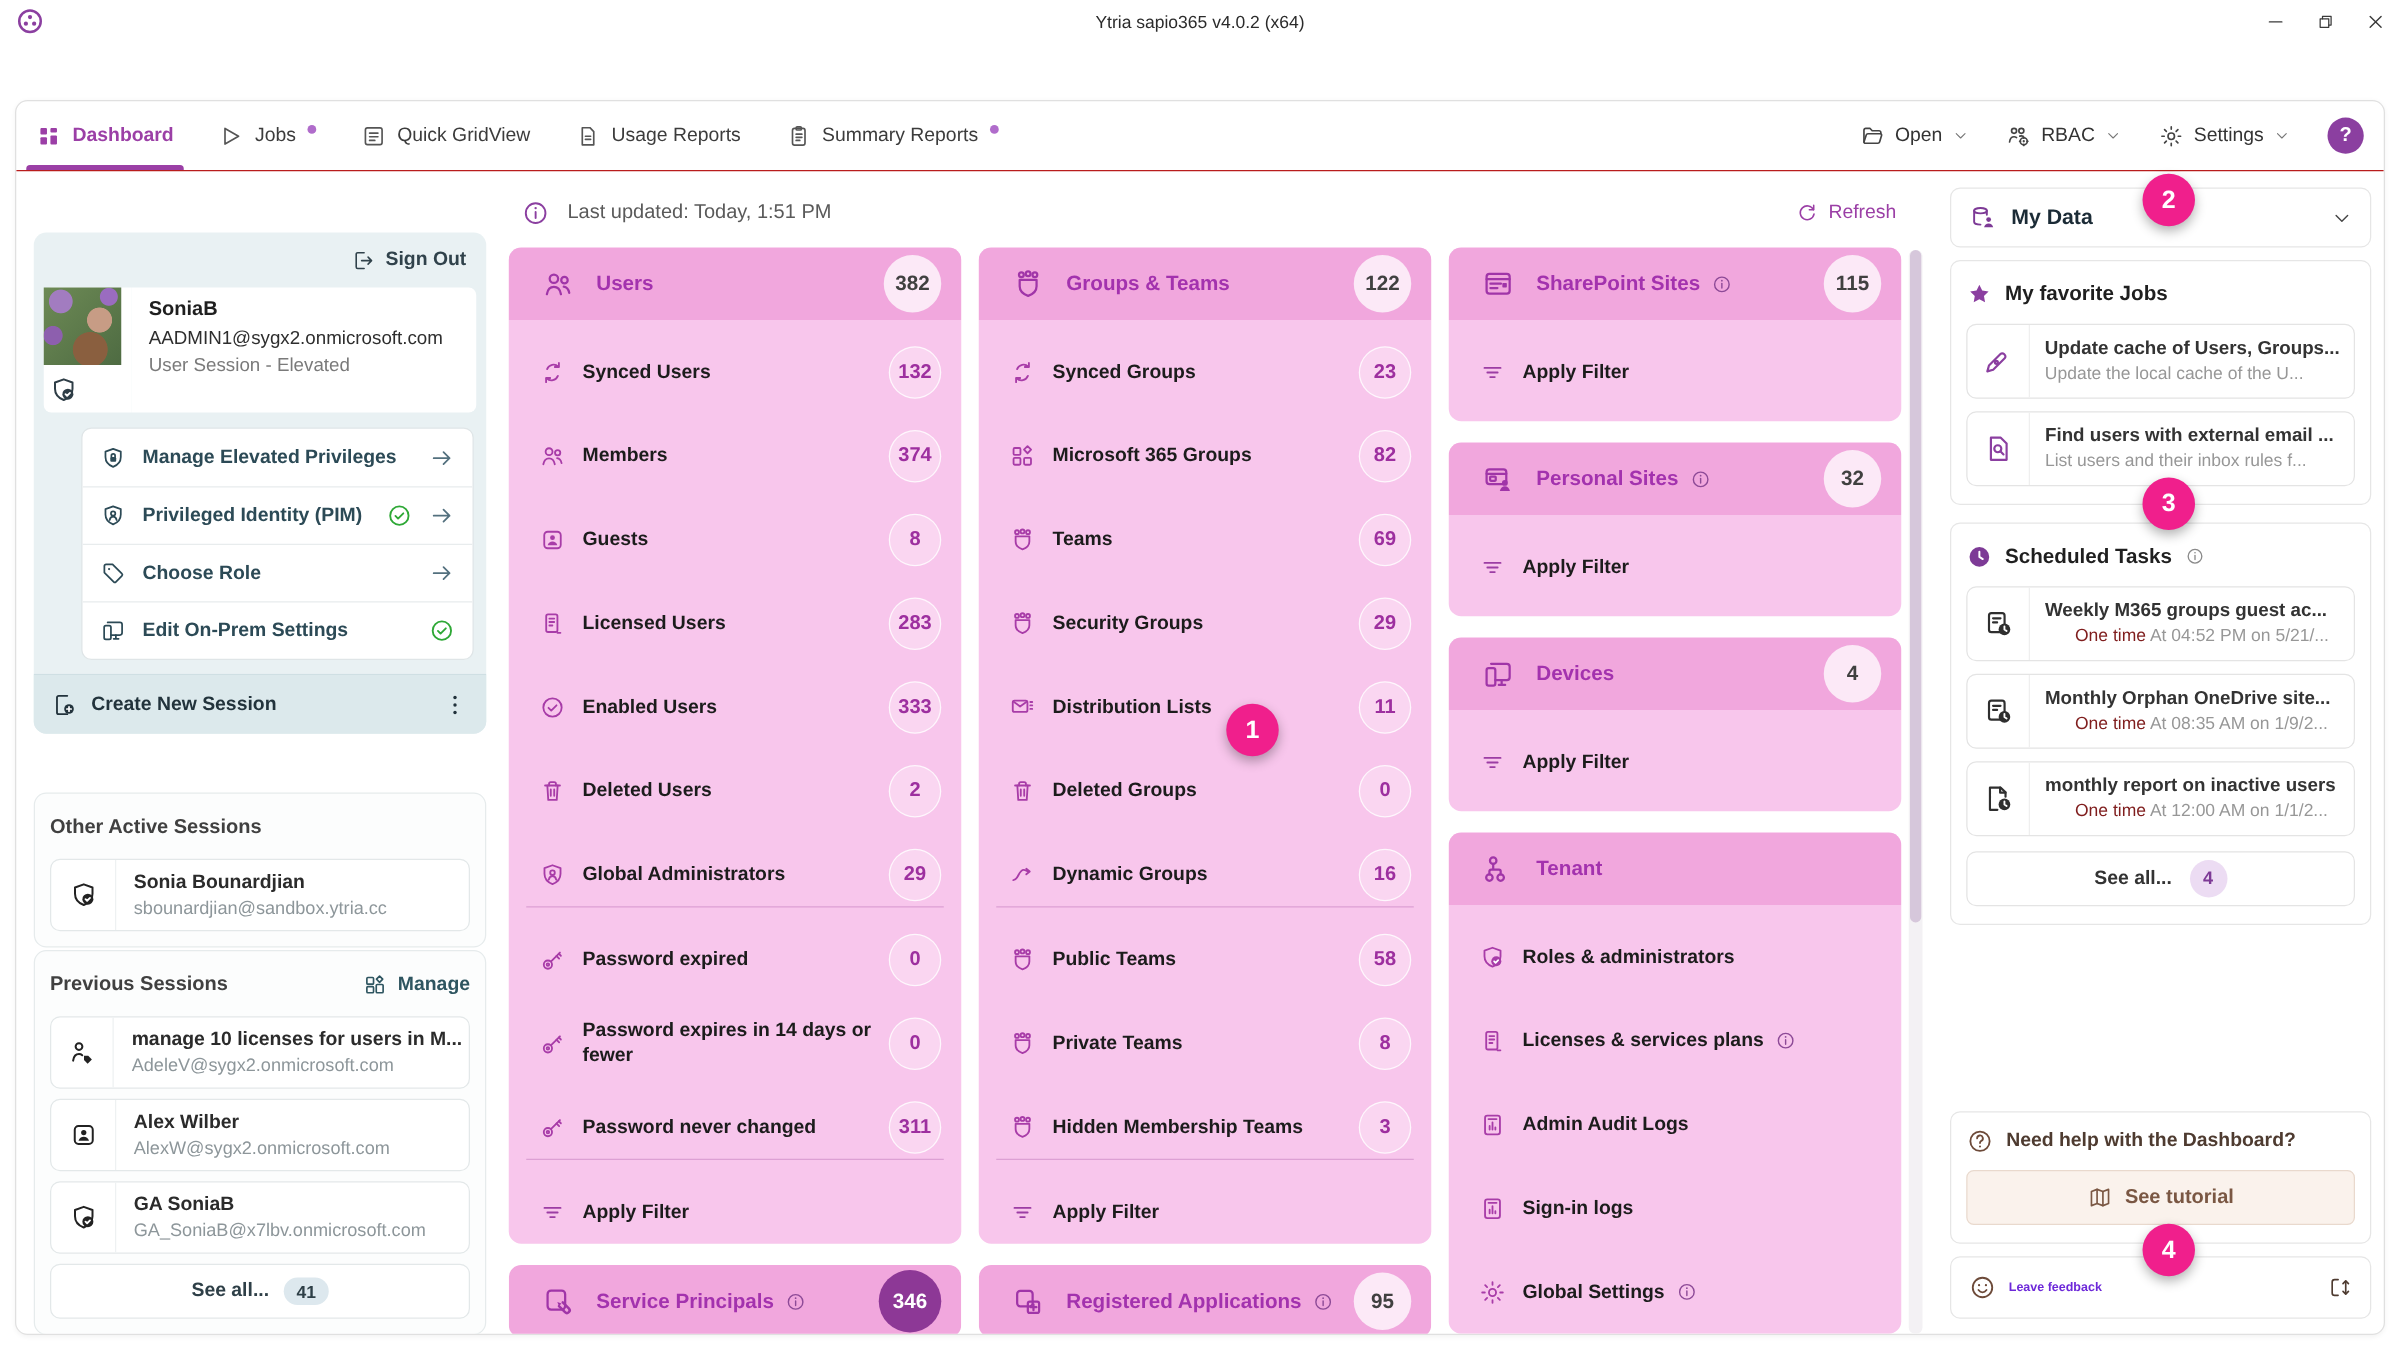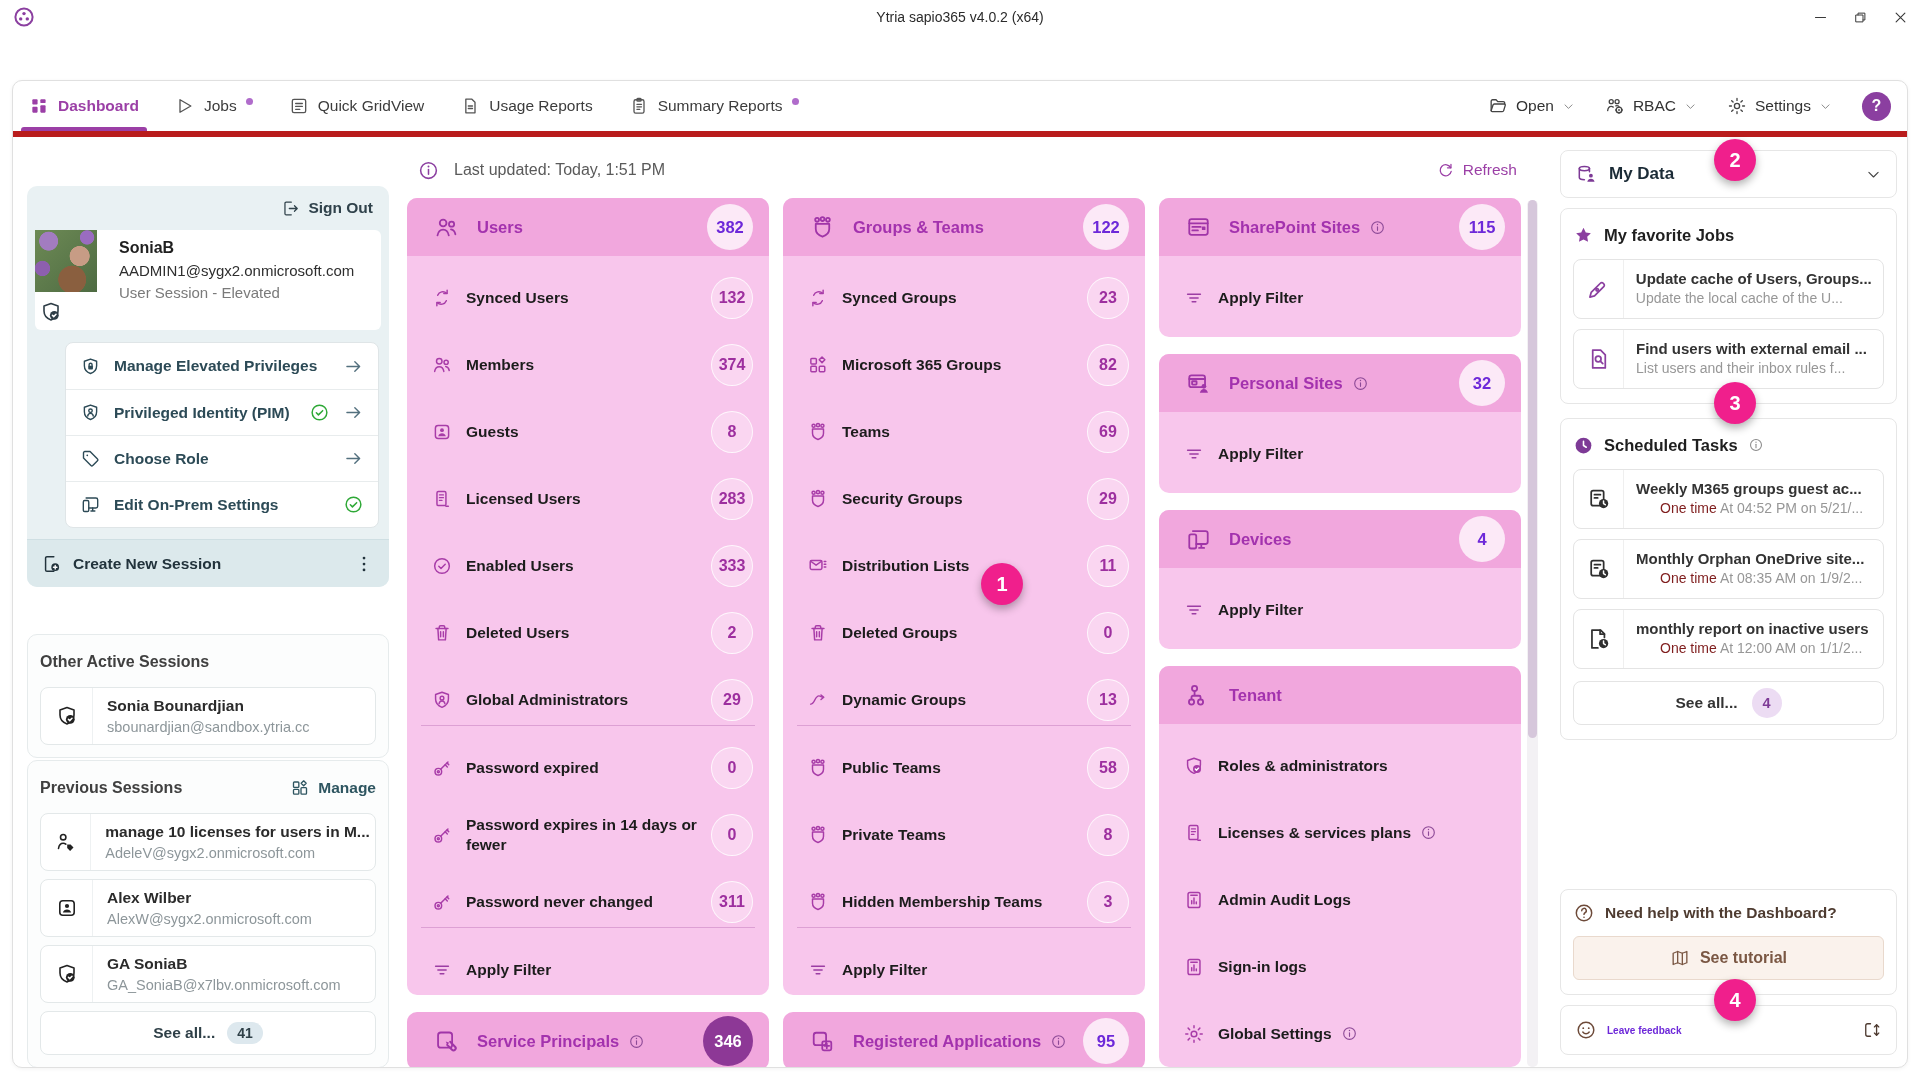--- a/index.html
+++ b/index.html
@@ -14,21 +14,21 @@
   .win-title { position:absolute; left:0; right:0; text-align:center; font-size:14px; color:#2b2b2b; }
   .win-controls { margin-left:auto; display:flex; z-index:5; }
   .win-btn { width:40px; height:30px; display:flex; align-items:center; justify-content:center; color:#3a3a3a; }
   .win-btn .icon { width:15px; height:15px; }
 
   
   .shell { position:absolute; left:12px; right:12px; top:80px; bottom:8px; background:#fff;
            border:1px solid #e0e0e0; border-radius:10px; overflow:hidden; box-shadow:0 1px 4px rgba(0,0,0,.05); }
 
   
-  .nav { height:56px; border-bottom:6px solid #b91c1c; display:flex; align-items:stretch; padding:0 16px;text-align:center; }
+  .nav { height:56px; border-bottom:1px solid #b91c1c; display:flex; align-items:stretch; padding:0 16px;text-align:center; }
   .tabs { display:flex; gap:36px; }
   .tab { position:relative; display:flex; align-items:center; gap:9px; font-size:15.5px; color:#3c3c3c; cursor:default; }
   .tab .icon { width:20px; height:20px; color:#555; }
   .tab.active { color:#9b3fa6; font-weight:bold; }
   .tab.active .icon { color:#9b3fa6; }
   .tab.active::after { content:""; position:absolute; left:-8px; right:-8px; bottom:0; height:4px; background:#9b3fa6; border-radius:3px 3px 0 0; }
   .dot { width:7px; height:7px; border-radius:50%; background:#b06ccb; margin-top:-10px; }
   .nav-right { margin-left:auto; display:flex; align-items:center; gap:30px; }
   .nav-action { display:flex; align-items:center; gap:8px; font-size:15.5px; color:#333; }
   .nav-action .icon { width:20px; height:20px; color:#444; }
@@ -100,21 +100,21 @@
   .pcol { width:362px; display:flex; flex-direction:column; }
   .pcard { background:#f8c6ec; border-radius:10px; overflow:hidden; }
   .pcard + .pcard { margin-top:17px; }
   .pcol3 .pcard { padding-bottom:14px; }
   .pcol3 .pcard-tenant { padding-bottom:8px; }
   .pheader { height:58px; background:#f1a7dd; display:flex; align-items:center; padding:0 16px 0 26px; }
   .ph-label { font-size:16.5px; font-weight:bold; color:#a332ae; margin-left:17px; }
   .pheader .h-ic { width:27px; height:27px; color:#a035a8; }
   .info-ic { width:17px; height:17px; color:#8d4a97; margin-left:9px; }
   .hbadge { margin-left:auto; width:46px; height:46px; border-radius:50%; background:rgba(255,255,255,.75);
-            display:flex; align-items:center; justify-content:center; font-size:16.5px; font-weight:bold; color:#6d28d9; }
+            display:flex; align-items:center; justify-content:center; font-size:16.5px; font-weight:bold; color:#404040; }
   .hbadge.dark { width:50px; height:50px; background:#8d3896; color:#fff; }
   .prow { height:67px; display:flex; align-items:center; padding:16px 16px 0 24px; }
   .prow .r-ic { width:22px; height:22px; color:#a83ca8; }
   .pr-label { font-size:15.5px; font-weight:600; color:#1c1c1c; margin-left:13px; line-height:1.25; max-width:238px; }
   .rbadge { margin-left:auto; width:42px; height:42px; border-radius:50%; background:rgba(255,255,255,.28);
             border:1px solid rgba(255,255,255,.8); display:flex; align-items:center; justify-content:center;
             font-size:16px; font-weight:bold; color:#9d2f9f; }
   .pdivider { height:1px; background:rgba(150,60,150,.28); margin:0 14px; }
   .pfilter .pr-label { font-weight:bold; }
   .pfilter .r-ic { color:#9c3da4; }
@@ -783,21 +783,21 @@
                 <span class="rbadge">0</span>
               </div>
               <div class="prow">
                 <span class="icon r-ic">
                   <svg viewBox="0 0 24 24" fill="none" stroke="currentColor" stroke-width="1.6" stroke-linecap="round" stroke-linejoin="round">
                     <path d="M4 16.5c4.5 0 4.5-9 9-9 1.9 0 2.7 1.3 4.4 1.4"></path>
                     <path d="M15.3 6.6 18.3 9l-3 2.4"></path>
                   </svg>
                 </span>
                 <span class="pr-label">Dynamic Groups</span>
-                <span class="rbadge">13</span>
+                <span class="rbadge">16</span>
               </div>
               <div class="pdivider"></div>
               <div class="prow">
                 <span class="icon r-ic">
                   <svg viewBox="0 0 24 24" fill="none" stroke="currentColor" stroke-width="1.6" stroke-linecap="round" stroke-linejoin="round">
                     <circle cx="7.2" cy="5.2" r="1.7"></circle>
                     <circle cx="12" cy="4.5" r="1.7"></circle>
                     <circle cx="16.8" cy="5.2" r="1.7"></circle>
                     <path d="M6 8.8h12v4.6c0 3.4-2.4 5.6-6 6.8-3.6-1.2-6-3.4-6-6.8z"></path>
                   </svg>

